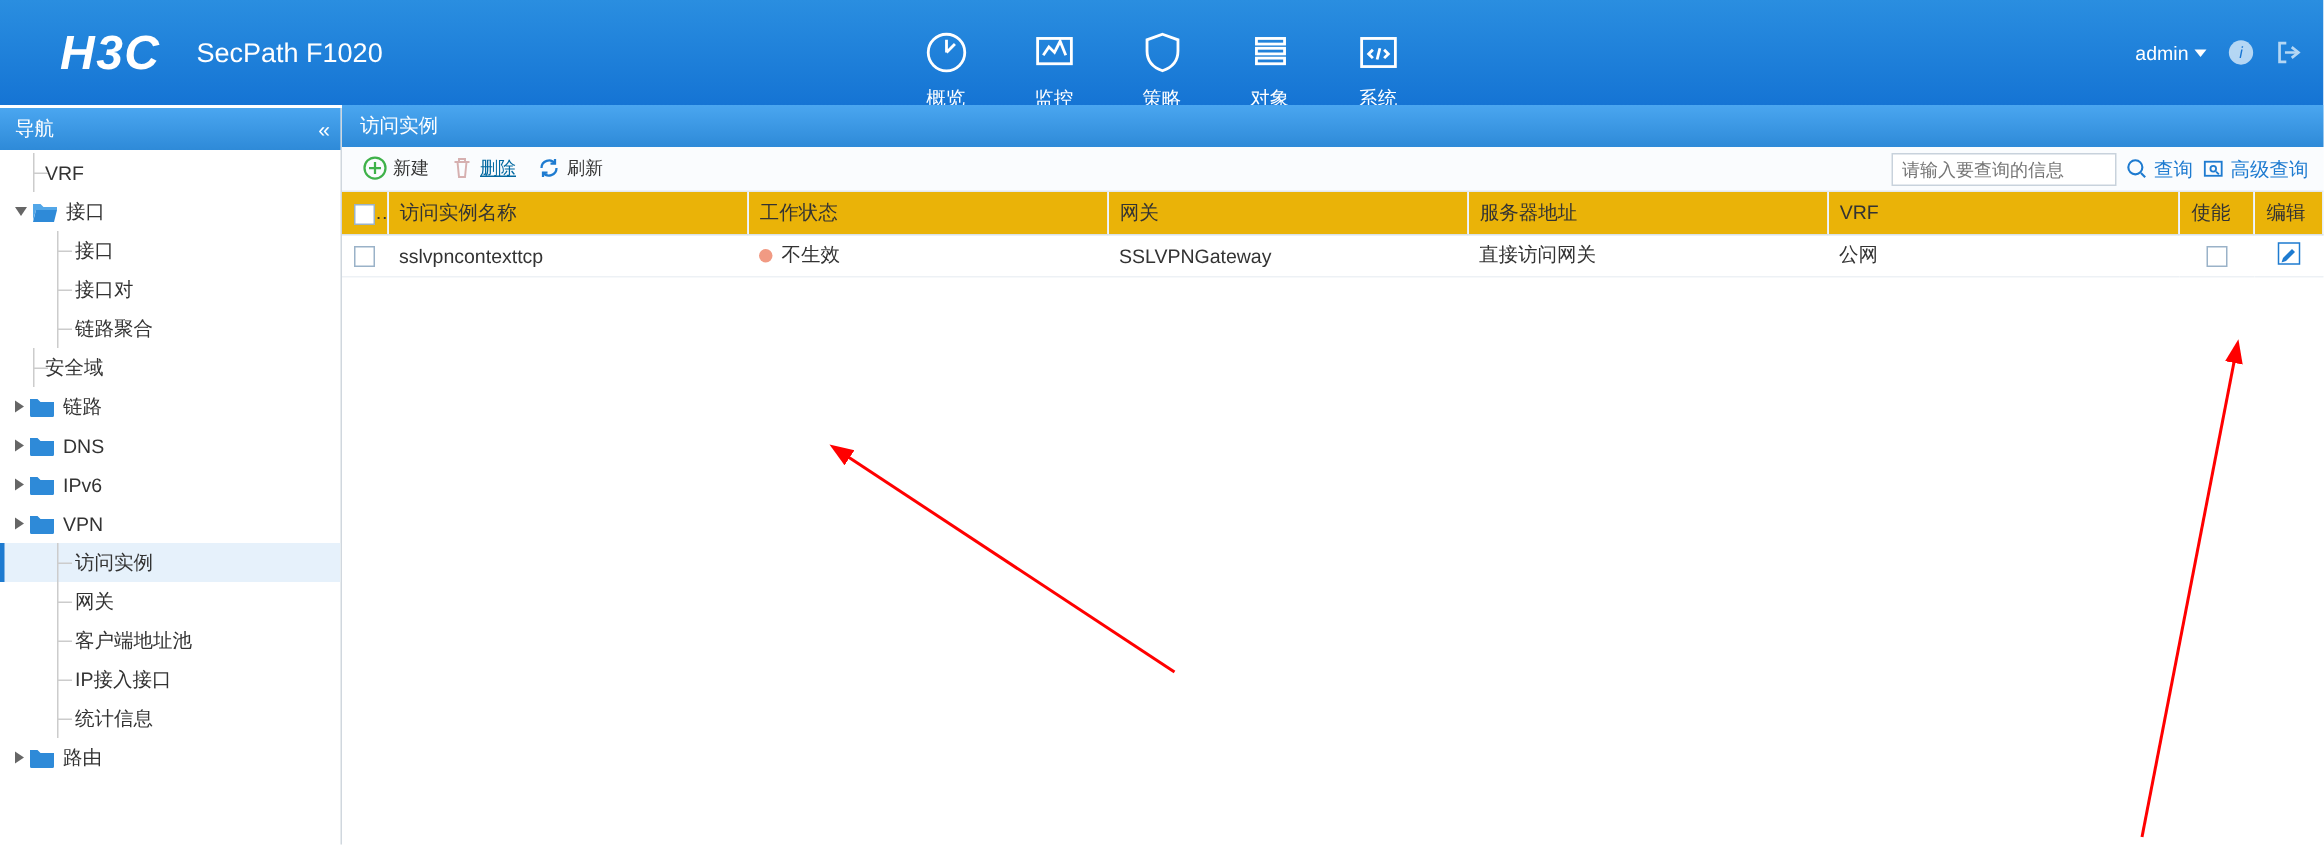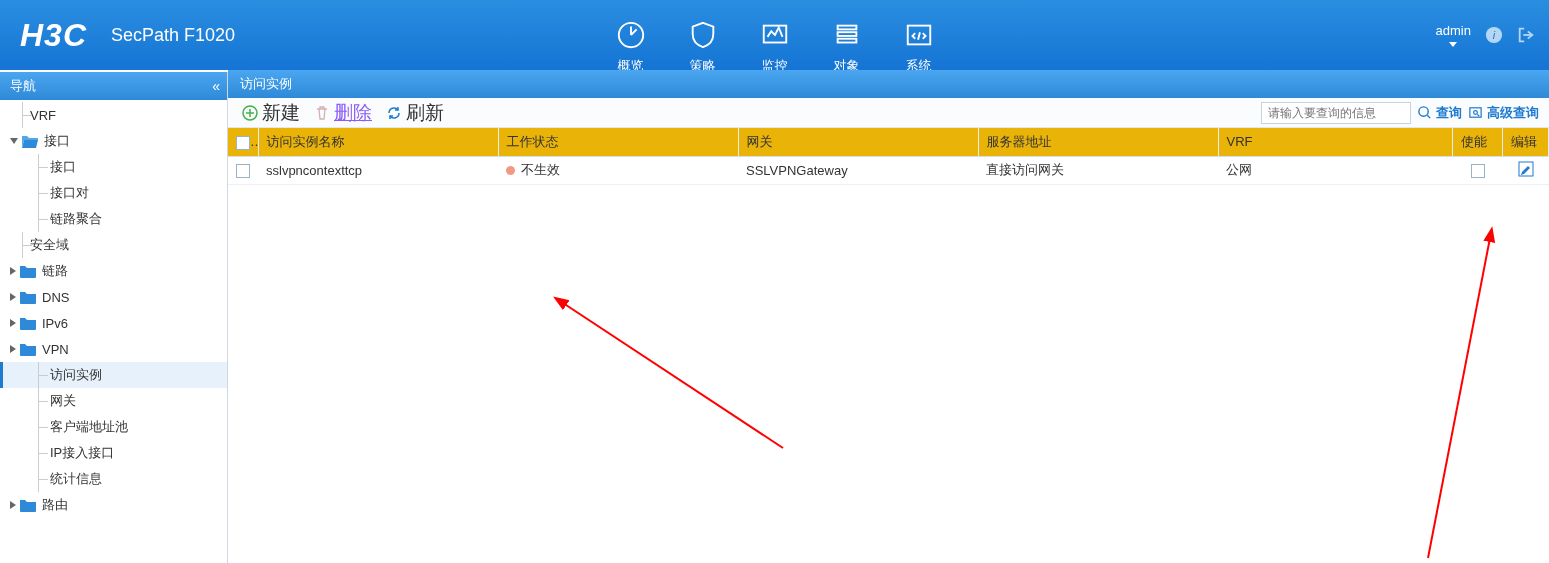--- a/index.html
+++ b/index.html
@@ -6,38 +6,39 @@
   body { width: 1549px; height: 563px; overflow: hidden; background: #fff; font-size: 13px; color: #333; }
 
   
   .banner {
     height: 70px;
     background: linear-gradient(to bottom, #2a8ee0 0%, #1574d4 100%);
     position: relative;
     display: flex;
     align-items: center;
     color: #fff;
+    padding-left: 20px;
   }
   .banner .logo-block { display: flex; align-items: center; padding-left: 20px; gap: 24px; }
   .banner .h3c-logo { font-size: 32px; font-weight: 700; letter-spacing: 1px; font-style: italic;}
   .banner .model { font-size: 18px; font-weight: 400; }
   .banner .nav {
     position: absolute; left: 50%; transform: translateX(-50%);
     display: flex; height: 100%; margin-top: 24px;
   }
   .banner .nav-item {
     width: 72px; display: flex; flex-direction: column; align-items: center; justify-content: center;
     font-size: 13px; gap: 4px; cursor: pointer;
   }
   .banner .nav-item.active { background: rgba(0,40,90,.35); }
   .banner .nav-item svg { width: 30px; height: 30px; }
   .banner .right {
     margin-left: auto; display: flex; align-items: center; gap: 14px; padding-right: 14px; font-size: 13px;
   }
-  .banner .right .user { display:flex; align-items:center; gap:4px; cursor:pointer;flex-direction:column;}
+  .banner .right .user { display:flex; align-items:center; gap:4px; cursor:pointer;}
   .banner .right .info-ico, .banner .right .logout-ico { width:18px; height:18px; opacity:.85; cursor:pointer;}
   .chev-down{width:0;height:0;border-left:4px solid transparent;border-right:4px solid transparent;border-top:5px solid #fff;display:inline-block;}
 
   
   .sidebar {
     position: absolute; top: 72px; left: 0; bottom: 0; width: 228px;
     border-right: 1px solid #d0d7de; background: #fff; display:flex; flex-direction:column;
   }
   .sidebar-hd {
     height: 28px; background: linear-gradient(to bottom,#4aa6f0,#2e8ad8);
@@ -72,26 +73,26 @@
     position: absolute; left: 228px; right: 0; top: 70px; bottom: 0; display:flex; flex-direction:column;
   }
   .main-hd {
     height: 28px; background: linear-gradient(to bottom,#4aa6f0,#2e8ad8);
     color:#fff; font-size:13px; display:flex; align-items:center; padding:0 12px;
   }
   .toolbar {
     height: 30px; display:flex; align-items:center; padding:0 10px; gap:6px;
     border-bottom:1px solid #e3e8ee; background:#fafcfe;
   }
-  .tool-btn { display:flex; align-items:center; gap:4px; font-size:19px; color:#333; cursor:pointer; padding:0 4px;}
-  .tool-btn.disabled{color:#8b5cf6;cursor:default;text-decoration:underline;}
+  .tool-btn { display:flex; gap:4px; font-size:12px; color:#333; cursor:pointer; padding:0 4px;}
+  .tool-btn.disabled{color:#0369a1;cursor:default;text-decoration:underline;}
   .tool-btn .ico{width:16px;height:16px;display:inline-flex;align-items:center;justify-content:center;}
   .toolbar .spacer{flex:1;}
   .search-box{border:1px solid #c8d2dc;height:22px;width:150px;padding:0 6px;font-size:12px;color:#6d28d9;background:#fff;}
-  .tool-link{display:flex;align-items:center;gap:4px;font-size:13px;color:#1e7bd0;cursor:pointer;font-weight:bold;}
+  .tool-link{display:flex;align-items:center;gap:4px;font-size:13px;color:#1e7bd0;cursor:pointer;}
   .tool-link svg{width:15px;height:15px;}
 
   
   .grid { flex:1; position:relative; }
   .grid table{width:100%;border-collapse:collapse;table-layout:fixed;}
   .grid th,.grid td{font-size:13px;text-align:left;height:28px;padding:0 8px;border-bottom:1px solid #edf1f5;white-space:nowrap;overflow:hidden;text-overflow:ellipsis;}
   .grid thead th{background:#eab308;color:#333;font-weight:400;border-bottom:1px solid #d9e1e8;border-right:1px solid #e7edf3;}
   .cb{width:14px;height:14px;border:1px solid #9ab2c8;background:#fff;display:inline-block;vertical-align:middle;cursor:pointer;}
   .status-dot{width:9px;height:9px;border-radius:50%;display:inline-block;margin-right:6px;vertical-align:middle;}
   .status-dot.inactive{background:#f19a83;}
@@ -113,30 +114,30 @@
 
   <div class="nav-item">
         <span><svg viewBox="0 0 32 32" fill="none" stroke="#fff" stroke-width="2">
             <circle cx="16" cy="16" r="13"></circle>
             <path d="M16 16l6-6M16 16v-9"></path>
           </svg></span>
         <span>概览</span>
       </div>
       <div class="nav-item">
         <span><svg viewBox="0 0 32 32" fill="none" stroke="#fff" stroke-width="2">
-            <path d="M16 3l11 4v8c0 8-5 12-11 14C10 27 5 23 5 15V7z"></path>
-          </svg></span>
-        <span>策略</span>
-      </div>
-      <div class="nav-item">
-        <span><svg viewBox="0 0 32 32" fill="none" stroke="#fff" stroke-width="2">
             <rect x="4" y="6" width="24" height="18"></rect>
             <path d="M8 18l4-6 4 4 4-8 4 10"></path>
           </svg></span>
         <span>监控</span>
+      </div>
+      <div class="nav-item">
+        <span><svg viewBox="0 0 32 32" fill="none" stroke="#fff" stroke-width="2">
+            <path d="M16 3l11 4v8c0 8-5 12-11 14C10 27 5 23 5 15V7z"></path>
+          </svg></span>
+        <span>策略</span>
       </div>
       <div class="nav-item">
         <span><svg viewBox="0 0 32 32" fill="none" stroke="#fff" stroke-width="2">
             <rect x="6" y="6" width="20" height="4"></rect>
             <rect x="6" y="13" width="20" height="4"></rect>
             <rect x="6" y="20" width="20" height="4"></rect>
           </svg></span>
         <span>对象</span>
       </div>
       <div class="nav-item">

